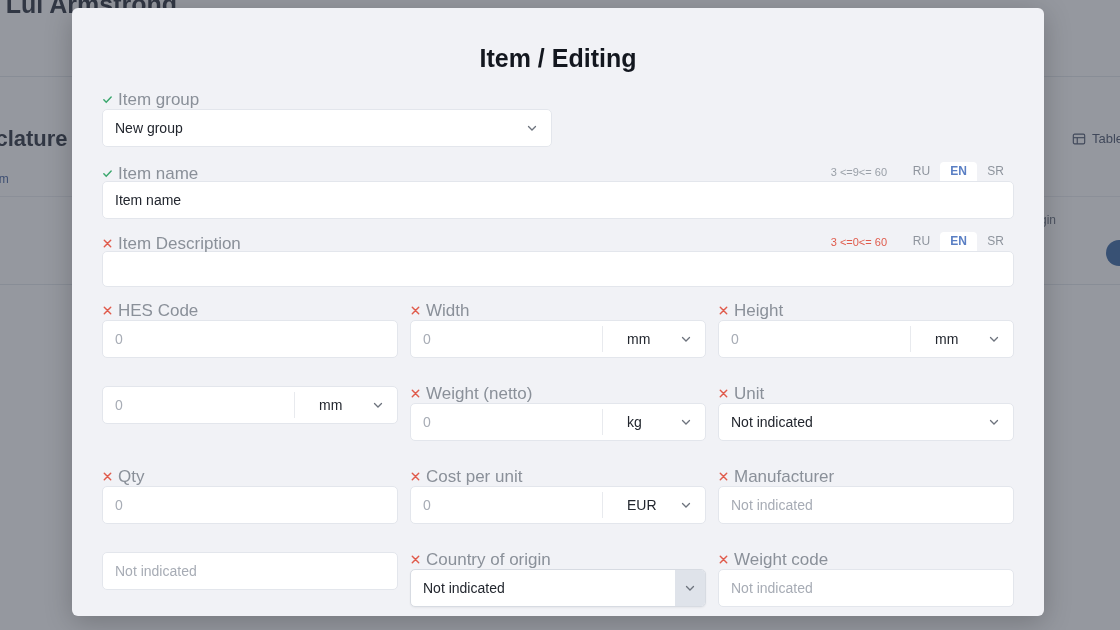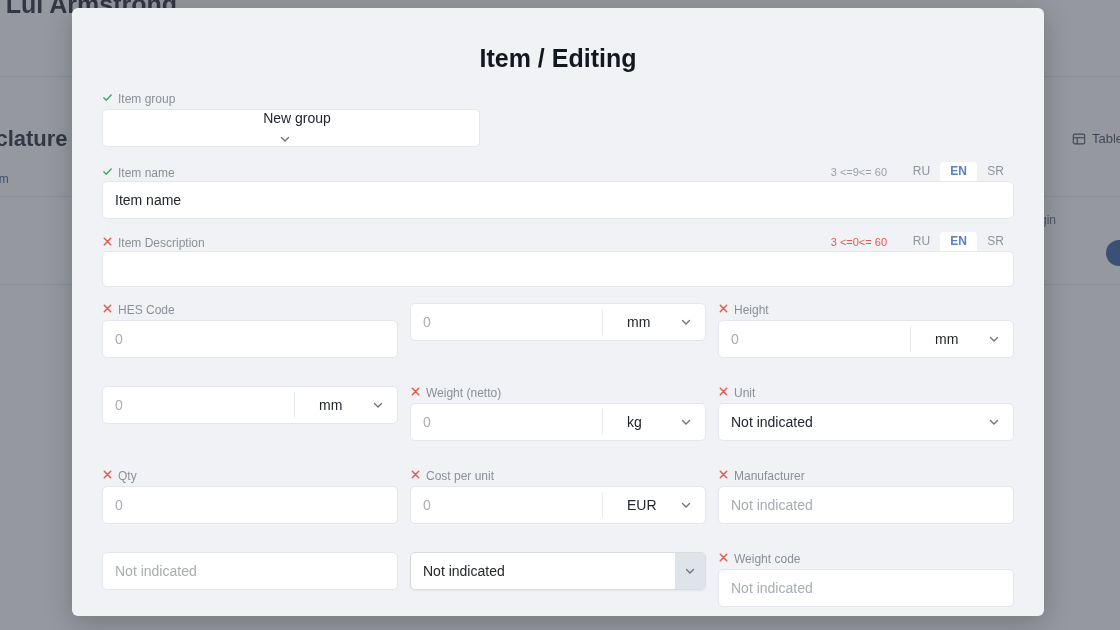--- a/index.html
+++ b/index.html
@@ -70,22 +70,22 @@
   }
   #modal-title {
     text-align: center;
     font-size: 25px; font-weight: bold; color: #13171f;
     margin-top: 36px;
   }
   .form-area { padding: 0 30px; margin-top: 19px; }
 
   
   .fld-label {
-    display: flex; gap: 5px;
-    font-size: 12px; color: #8a9099; line-height: 14px;
+    display: flex; align-items: center; gap: 5px;
+    font-size: 17px; color: #8a9099; line-height: 14px;
     height: 15px; margin-bottom: 2px;
   }
   .ico { width: 11px; height: 11px; flex: none; display: block; }
 
   
   .inp {
     background: #ffffff;
     border: 1px solid #e3e6ec;
     border-radius: 5px;
     height: 38px;
@@ -182,21 +182,21 @@
 
   <div class="form-area">
 
     <div>
       <div class="fld-label">
         <svg class="ico" viewBox="0 0 12 12" fill="none" stroke="#3aa76d" stroke-width="1.6" stroke-linecap="round">
             <path d="M2 6.3 L4.6 8.9 L10 3.2"></path>
           </svg>
         <span>Item group</span>
       </div>
-      <div class="inp" style="width:378px;flex-direction:column;">
+      <div class="inp" style="width:450px;">
         <span class="txt val">New group</span>
         <svg class="chev" viewBox="0 0 16 16" fill="none" stroke="currentColor" stroke-width="1.5" stroke-linecap="round">
             <path d="M4 6.3 L8 10.3 L12 6.3"></path>
           </svg>
       </div>
     </div>
 
     <div style="margin-top:15px;">
       <div class="label-bar">
         <div class="fld-label">
@@ -239,20 +239,26 @@
             <svg class="ico" viewBox="0 0 12 12" fill="none" stroke="#e05b4c" stroke-width="1.6" stroke-linecap="round">
               <path d="M2.5 2.5 L9.5 9.5 M9.5 2.5 L2.5 9.5"></path>
             </svg>
             <span>HES Code</span>
           </div>
           <div class="inp">
             <span class="txt ph">0</span>
           </div>
         </div>
         <div class="cell">
+          <div class="fld-label">
+            <svg class="ico" viewBox="0 0 12 12" fill="none" stroke="#e05b4c" stroke-width="1.6" stroke-linecap="round">
+              <path d="M2.5 2.5 L9.5 9.5 M9.5 2.5 L2.5 9.5"></path>
+            </svg>
+            <span>Width</span>
+          </div>
           <div class="inp with-unit">
             <span class="txt ph">0</span>
             <div class="unit-box">
               <span class="u">mm</span>
               <svg class="chev" viewBox="0 0 16 16" fill="none" stroke="currentColor" stroke-width="1.5" stroke-linecap="round">
                 <path d="M4 6.3 L8 10.3 L12 6.3"></path>
               </svg>
             </div>
           </div>
         </div>
@@ -353,20 +359,26 @@
           <div class="inp">
             <span class="txt ph">Not indicated</span>
           </div>
         </div>
         <div class="cell">
           <div class="inp">
             <span class="txt ph">Not indicated</span>
           </div>
         </div>
         <div class="cell">
+          <div class="fld-label">
+            <svg class="ico" viewBox="0 0 12 12" fill="none" stroke="#e05b4c" stroke-width="1.6" stroke-linecap="round">
+              <path d="M2.5 2.5 L9.5 9.5 M9.5 2.5 L2.5 9.5"></path>
+            </svg>
+            <span>Country of origin</span>
+          </div>
           <div class="inp focus-drop">
             <span class="txt val">Not indicated</span>
             <div class="chev-wrap">
               <svg class="chev" viewBox="0 0 16 16" fill="none" stroke="currentColor" stroke-width="1.5" stroke-linecap="round">
                 <path d="M4 6.3 L8 10.3 L12 6.3"></path>
               </svg>
             </div>
           </div>
         </div>
         <div class="cell">

